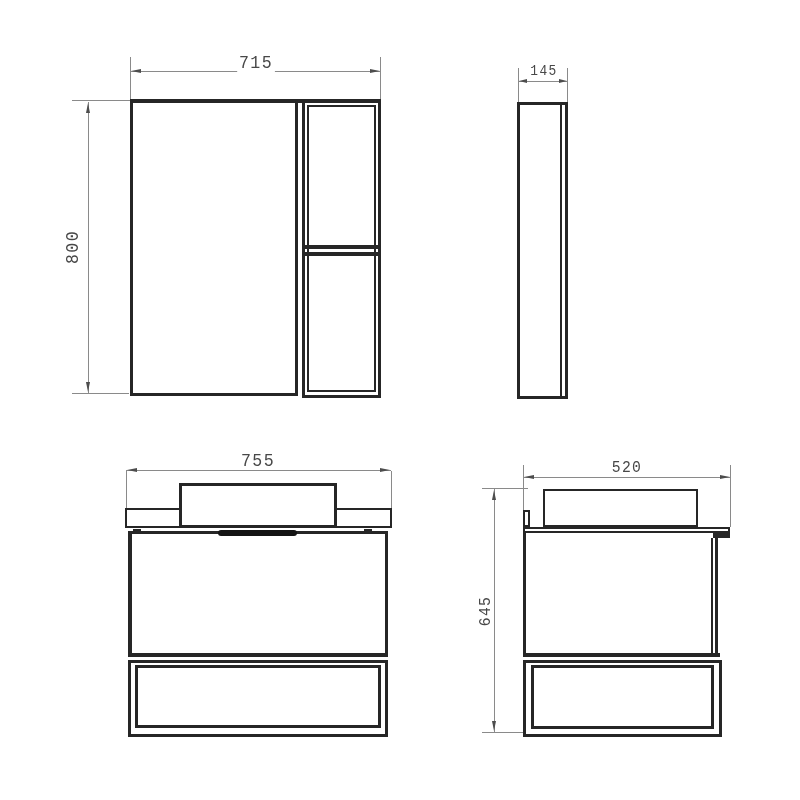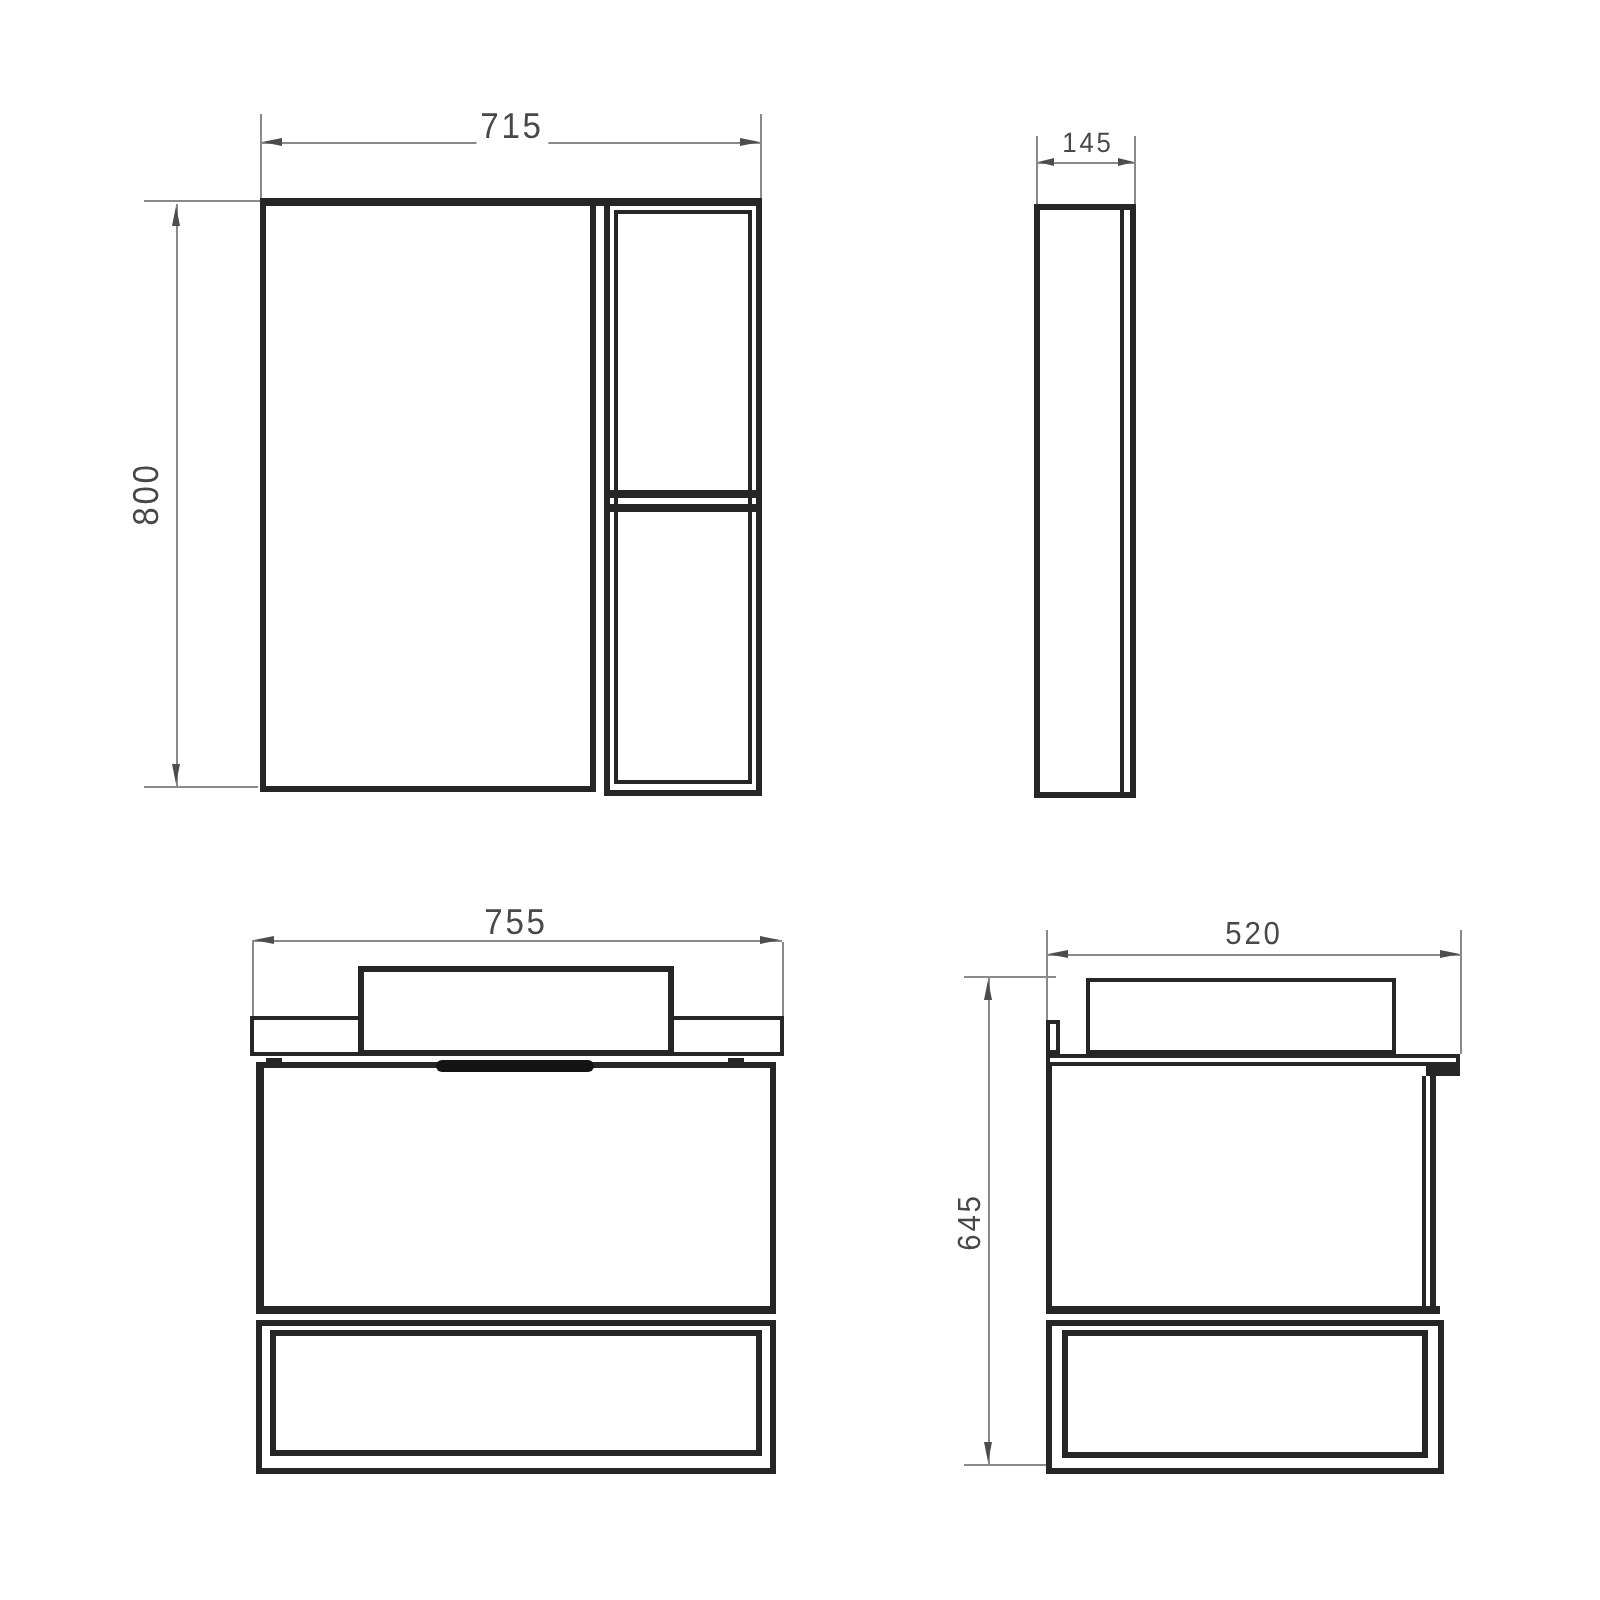--- a/index.html
+++ b/index.html
@@ -4,21 +4,21 @@
 <style>
   :root{
     --line:#262626;
     --dim:#8a8a8a;
     --arrow:#4d4d4d;
     --text:#484848;
   }
   html,body{margin:0;padding:0;background:#ffffff;}
   #canvas{
     position:relative;width:800px;height:800px;background:#ffffff;overflow:hidden;
-    font-family:Liberation Sans, sans-serif;
+    font-family:Liberation Mono, monospace;
   }
   .ln{position:absolute;background:var(--line);}
   .dln{position:absolute;background:var(--dim);}
   .rect{position:absolute;border:3px solid var(--line);background:#ffffff;box-sizing:border-box;}
   .lbl{
     position:absolute;color:var(--text);transform:translate(-50%,-50%) scaleX(.92);
     letter-spacing:1.5px;background:#ffffff;padding:0 2px;white-space:nowrap;line-height:1;
   }
   .lbl.v{transform:translate(-50%,-50%) rotate(-90deg) scaleX(.92);}
   .arr{position:absolute;width:0;height:0;}

